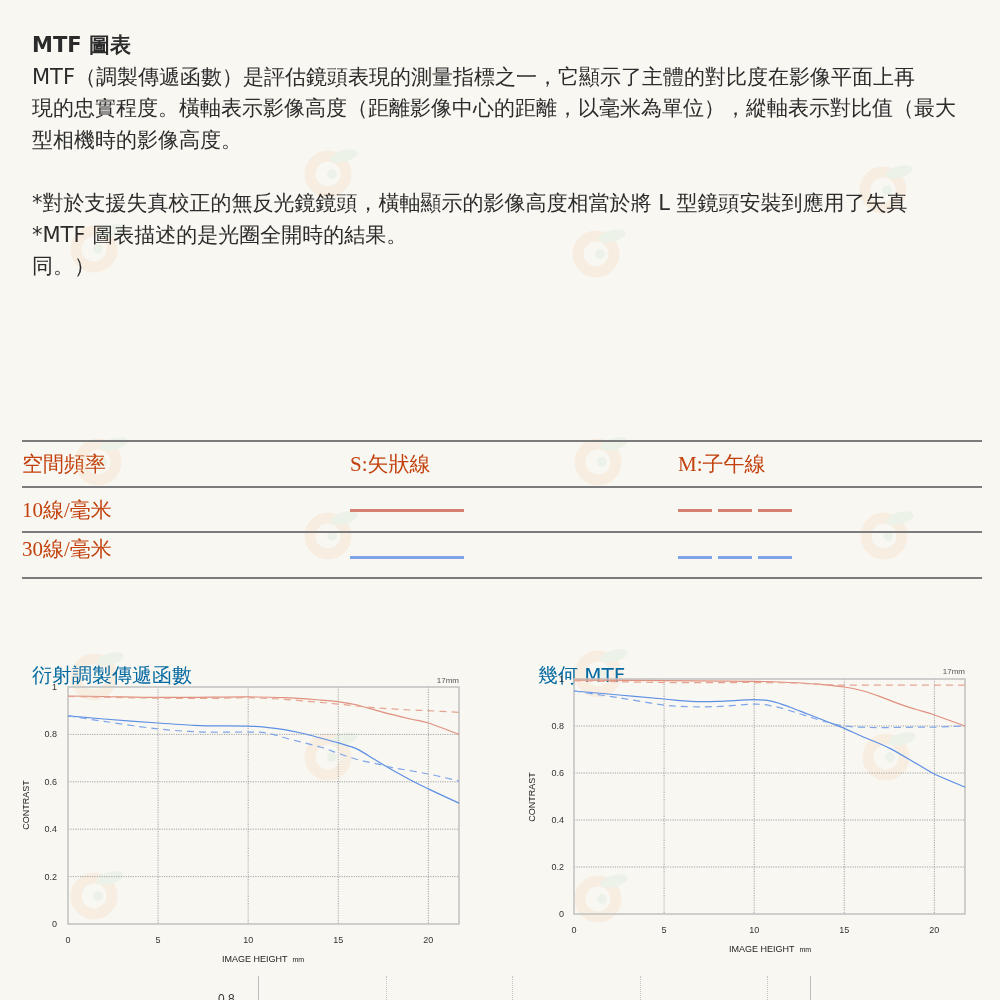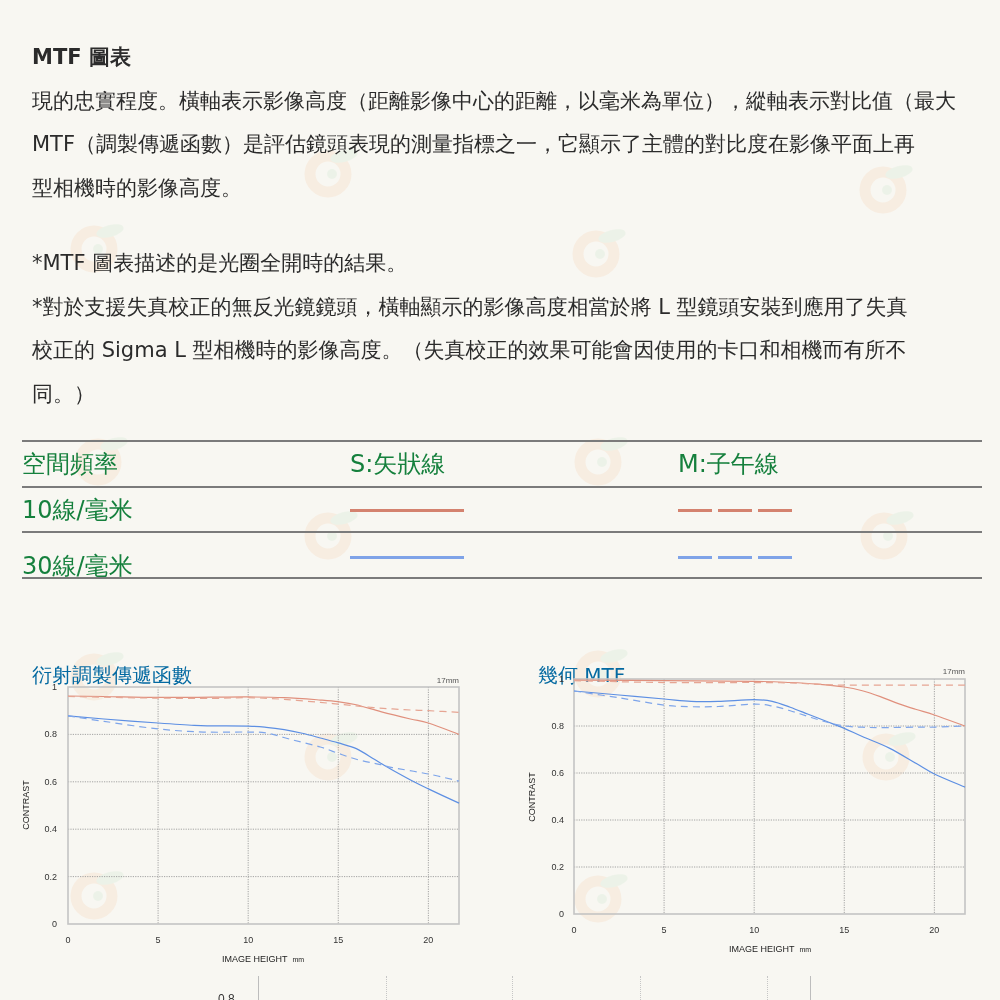--- a/index.html
+++ b/index.html
@@ -3,26 +3,26 @@
 <meta charset="utf-8">
 <style>
   html, body { margin:0; padding:0; }
   body {
     width:1000px; height:1000px; position:relative; overflow:hidden;
     background:#f8f7f2; color:#2b2b2b;
     font-family:"DejaVu Sans", sans-serif;
   }
   .wm { position:absolute; width:60px; height:60px; opacity:0.10; pointer-events:none; }
   .text-block { position:absolute; left:32px; top:30px; }
-  .line { height:31.6px; line-height:31.6px; font-size:21px; white-space:nowrap;margin-top:12px; }
+  .line { height:31.6px; line-height:31.6px; font-size:21px; white-space:nowrap; }
   .title-line { font-weight:bold; font-size:21px; }
   .blank { height:31.6px; }
 
   .tline { position:absolute; left:22px; width:960px; height:2px; background:#7b7b7b; }
-  .cell { position:absolute; font-size:24px; line-height:22px; white-space:nowrap; color:#15803d; }
+  .cell { position:absolute; font-size:21px; line-height:22px; white-space:nowrap; color:#c2410c;font-family:Liberation Serif, serif; }
   .swatch-solid { position:absolute; width:114px; height:3px; }
   .swatch-dash { position:absolute; width:34px; height:3px; }
 
   .chart-title { position:absolute; font-size:20px; white-space:nowrap; color:#0369a1;margin-top:36px; }
   svg.chart { position:absolute; overflow:visible; }
   svg.chart .frame { fill:none; stroke:#c4c4c4; stroke-width:1.6; }
   svg.chart .grid { stroke:#9a9a9a; stroke-width:0.9; stroke-dasharray:1.2 1.2; }
   svg.chart .tick { font-family:"Liberation Sans", sans-serif; font-size:9px; fill:#333; }
   svg.chart .axis-label { font-family:"Liberation Sans", sans-serif; font-size:9px; fill:#222; }
   svg.chart .axis-unit { font-size:7px; }
@@ -85,47 +85,46 @@
   </svg>
 <svg class="wm" style="left:68px;top:862px">
     <use href="#wm-logo"></use>
   </svg>
 <svg class="wm" style="left:572px;top:865px">
     <use href="#wm-logo"></use>
   </svg>
 
 <div class="text-block">
   <div class="line title-line">MTF 圖表</div>
+  <div class="line">MTF（調製傳遞函數）是評估鏡頭表現的測量指標之一，它顯示了主體的對比度在影像平面上再</div>
   <div class="line">現的忠實程度。橫軸表示影像高度（距離影像中心的距離，以毫米為單位），縱軸表示對比值（最大</div>
-  <div class="line">MTF（調製傳遞函數）是評估鏡頭表現的測量指標之一，它顯示了主體的對比度在影像平面上再</div>
   <div class="line">型相機時的影像高度。</div>
   <div class="blank"></div>
+  <div class="line">*對於支援失真校正的無反光鏡鏡頭，橫軸顯示的影像高度相當於將 L 型鏡頭安裝到應用了失真</div>
   <div class="line">*MTF 圖表描述的是光圈全開時的結果。</div>
-  <div class="line">*對於支援失真校正的無反光鏡鏡頭，橫軸顯示的影像高度相當於將 L 型鏡頭安裝到應用了失真</div>
-  <div class="line">校正的 Sigma L 型相機時的影像高度。（失真校正的效果可能會因使用的卡口和相機而有所不</div>
   <div class="line">同。）</div>
 </div>
 
 <div>
   <div class="tline" style="top:440px"></div>
   <div class="tline" style="top:486px"></div>
   <div class="tline" style="top:531px"></div>
   <div class="tline" style="top:577px"></div>
 
   <div class="cell" style="left:22px;top:453px">空間頻率</div>
   <div class="cell" style="left:350px;top:453px">S:矢狀線</div>
   <div class="cell" style="left:678px;top:453px">M:子午線</div>
 
   <div class="cell" style="left:22px;top:499px">10線/毫米</div>
   <div class="swatch-solid" style="left:350px;top:509px;background:#d4826f"></div>
   <div class="swatch-dash" style="left:678px;top:509px;background:#d4826f"></div>
   <div class="swatch-dash" style="left:718px;top:509px;background:#d4826f"></div>
   <div class="swatch-dash" style="left:758px;top:509px;background:#d4826f"></div>
 
-  <div class="cell" style="left:22px;top:555px">30線/毫米</div>
+  <div class="cell" style="left:22px;top:538px">30線/毫米</div>
   <div class="swatch-solid" style="left:350px;top:556px;background:#7fa3e8"></div>
   <div class="swatch-dash" style="left:678px;top:556px;background:#7fa3e8"></div>
   <div class="swatch-dash" style="left:718px;top:556px;background:#7fa3e8"></div>
   <div class="swatch-dash" style="left:758px;top:556px;background:#7fa3e8"></div>
 </div>
 
 <div class="chart-title" style="left:32px;top:626px">衍射調製傳遞函數</div>
 <div class="chart-title" style="left:538px;top:626px">幾何 MTF</div>
 
 <svg class="chart" style="left:0;top:650px" width="500" height="330" viewBox="0 650 500 330">

